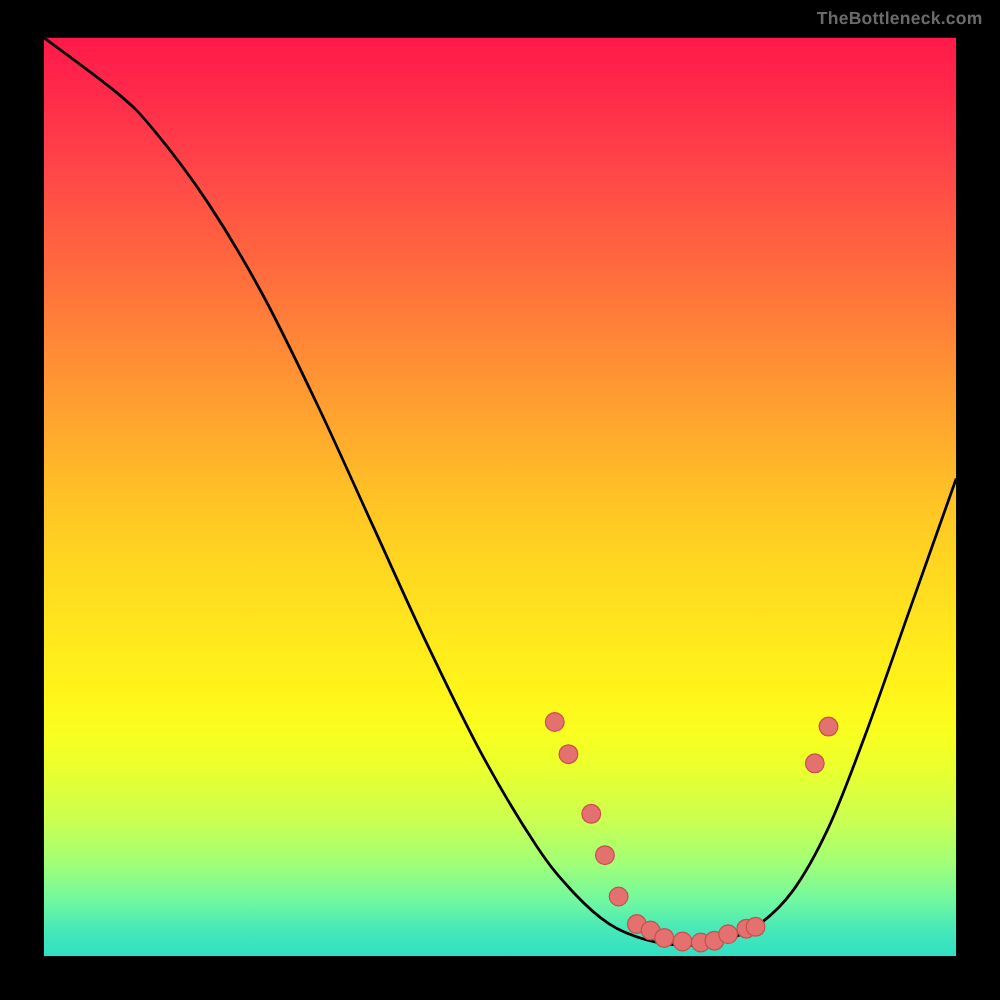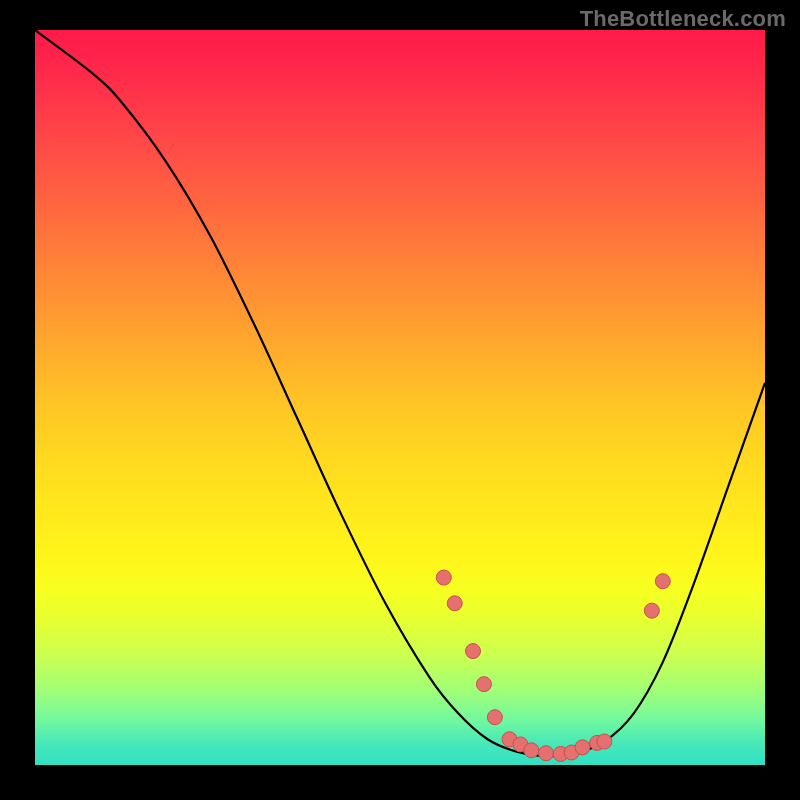--- a/index.html
+++ b/index.html
@@ -8,21 +8,21 @@
     position: relative;
     width: 800px;
     height: 800px;
     background: #000;
   }
   .watermark {
     position: absolute;
     top: 6px;
     right: 14px;
     font-family: Arial, Helvetica, sans-serif;
-    font-size: 22px;
+    font-size: 14px;
     font-weight: bold;
     color: #6a6a6a;
     letter-spacing: 0.2px;
   }
   .plot {
     position: absolute;
     left: 35px;
     top: 30px;
     width: 730px;
     height: 735px;

